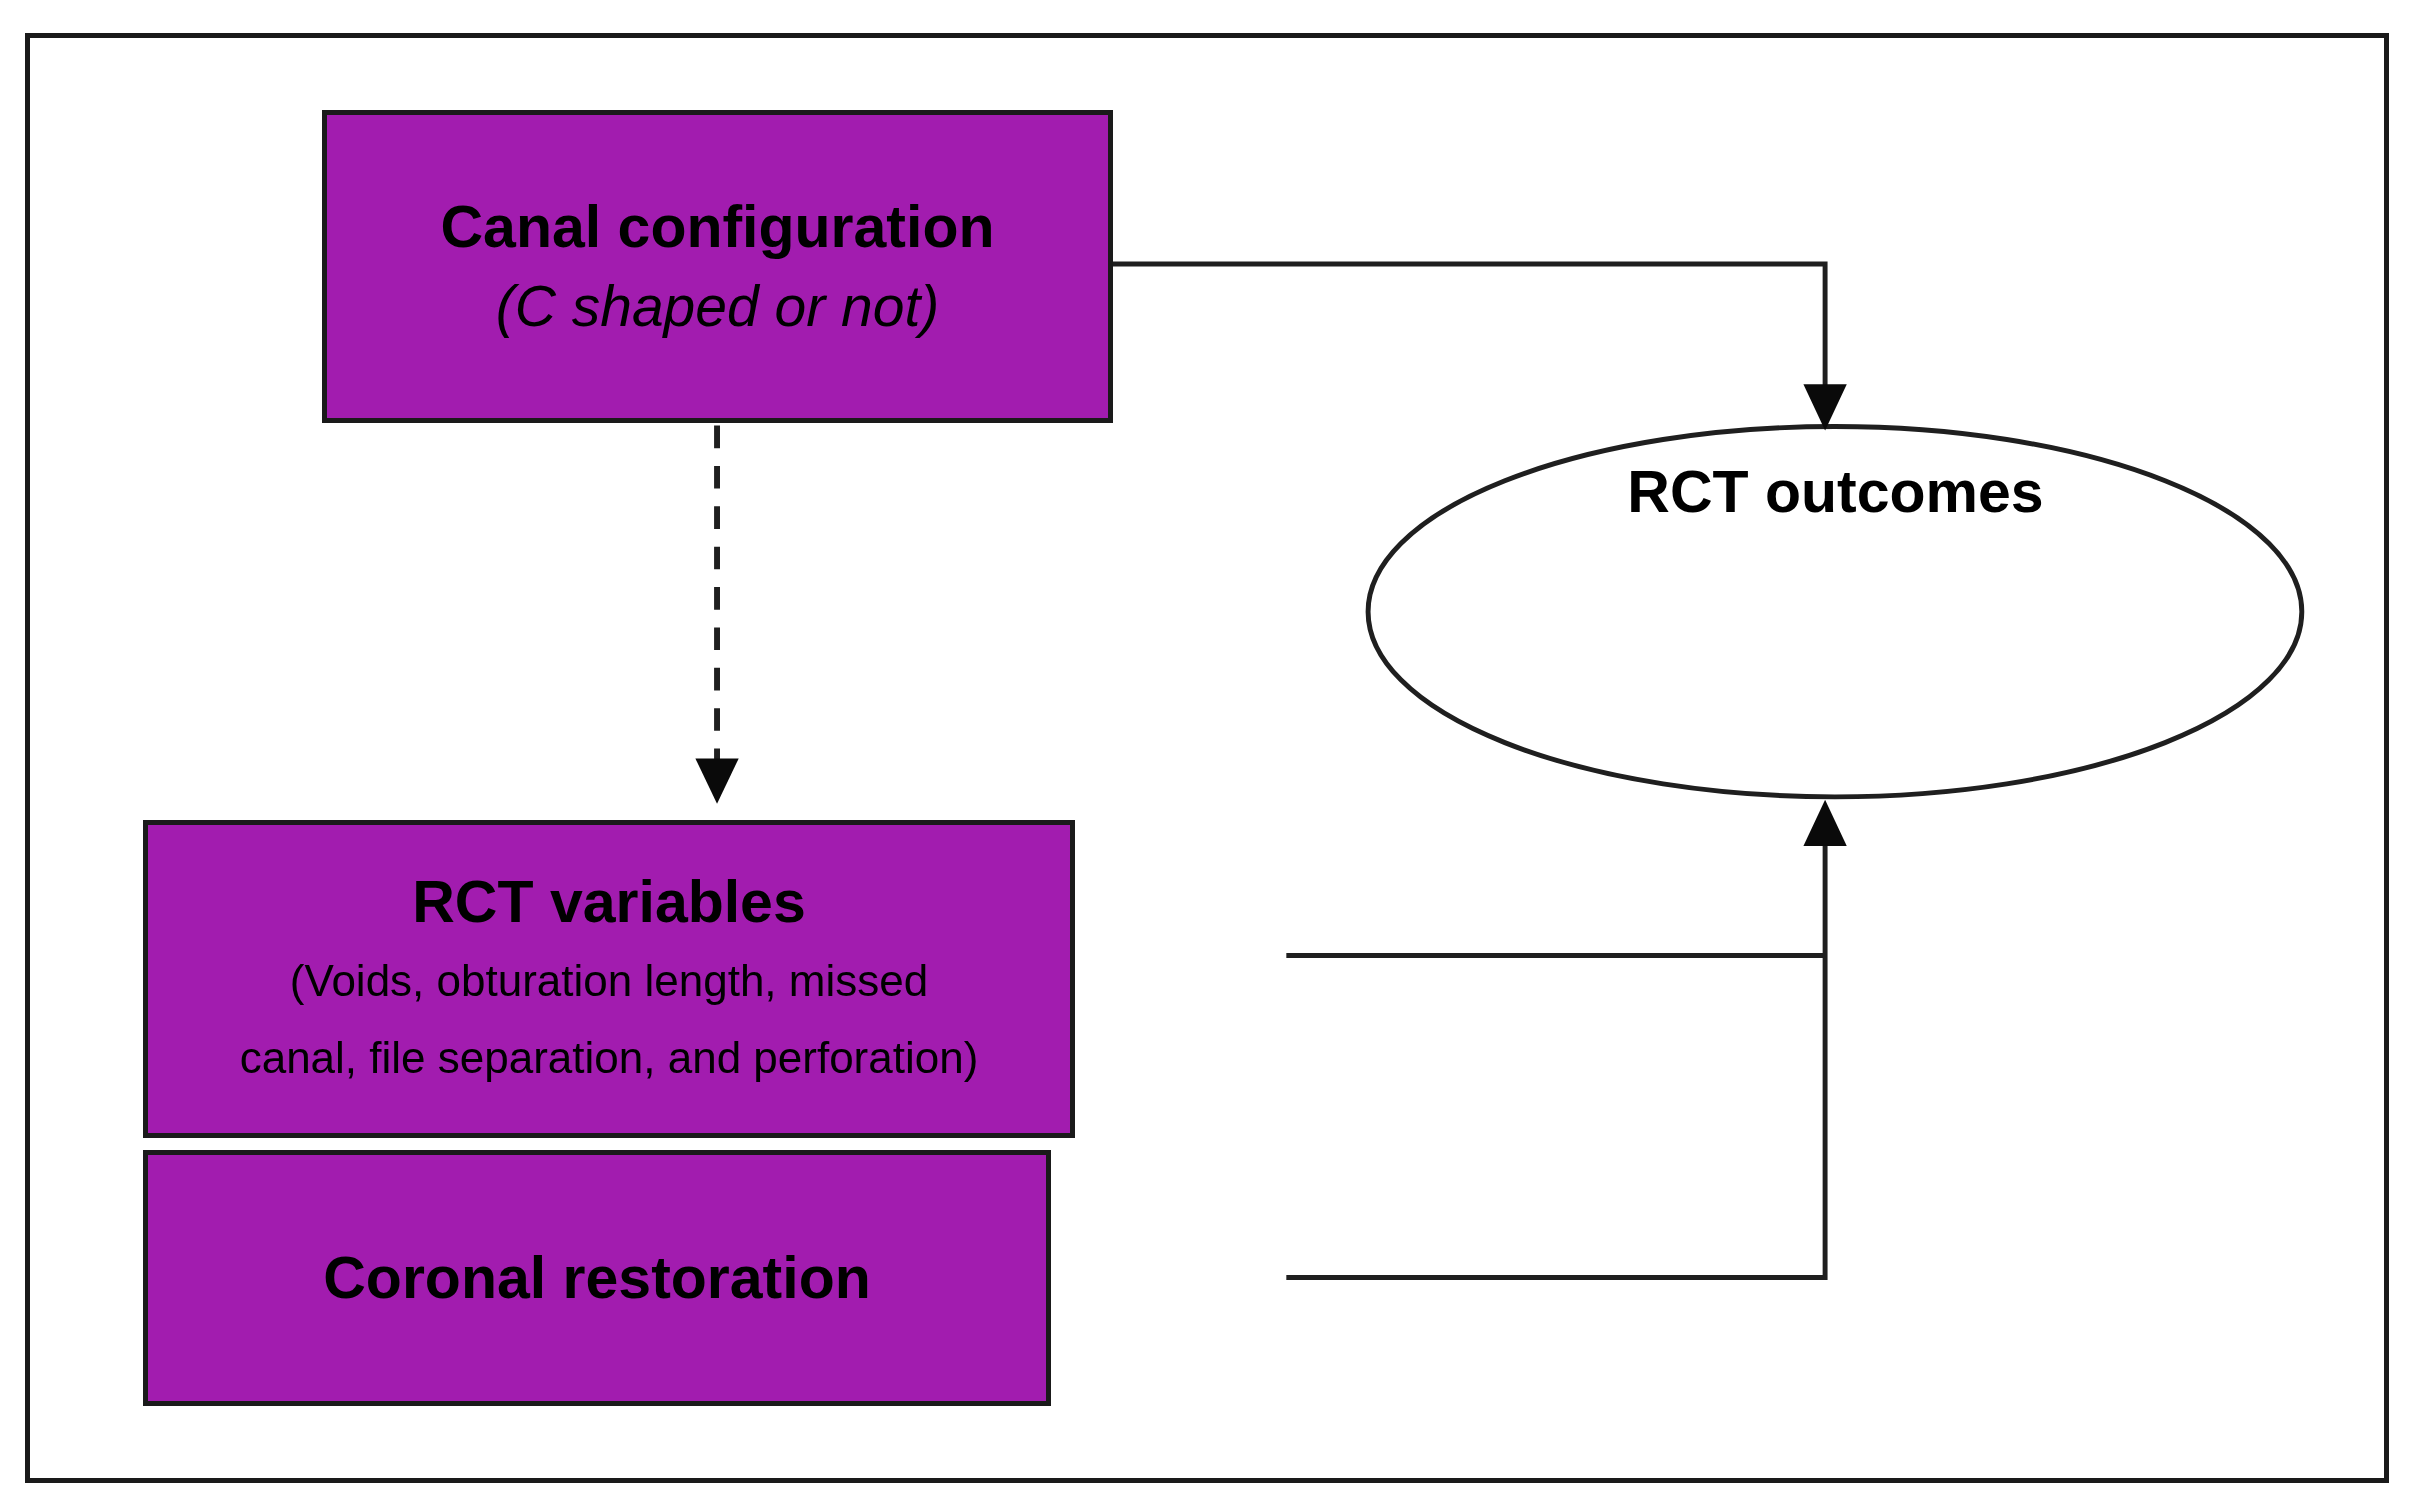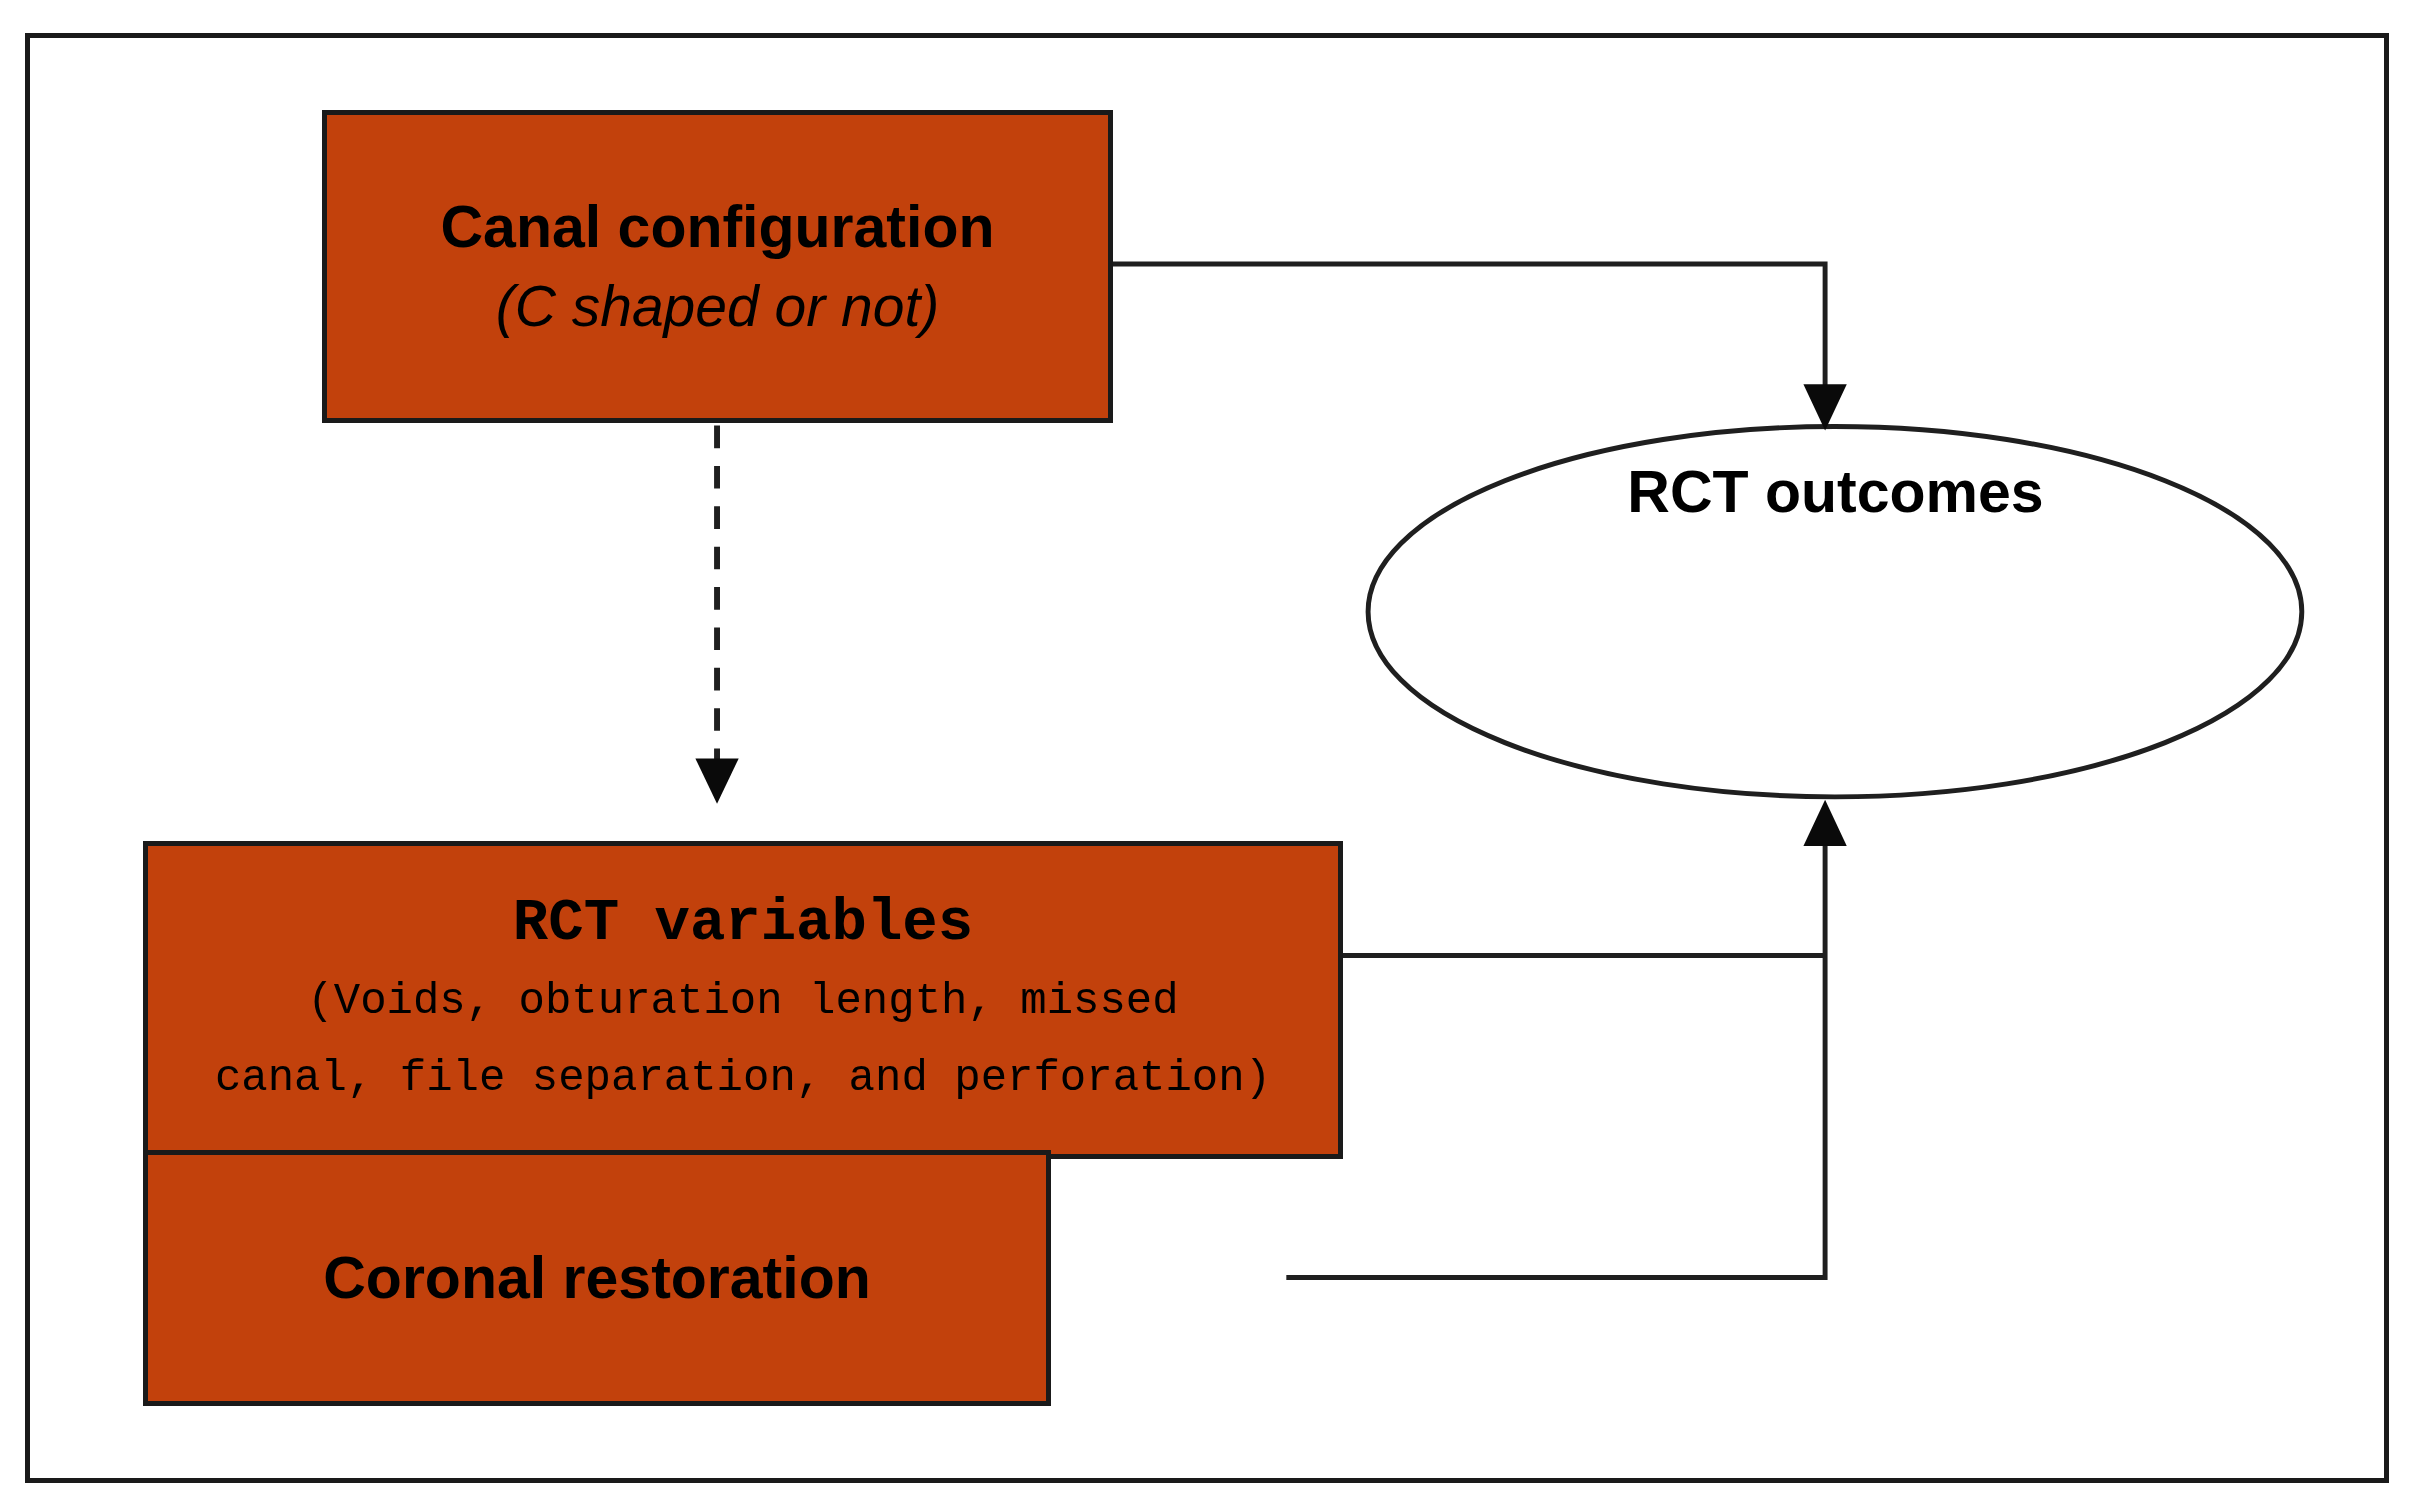--- a/index.html
+++ b/index.html
@@ -29,41 +29,40 @@
   }
   svg.connector-layer {
     position: absolute;
     left: 0;
     top: 0;
     width: 2420px;
     height: 1509px;
   }
   .node {
     position: absolute;
-    background: #c2410c;
+    background: #a21caf;
     border: 5.9px solid #1a1a1a;
     box-sizing: border-box;
     display: flex;
     flex-direction: column;
     align-items: center;
     justify-content: center;
     text-align: right;
   }
   .node-canal {
     left: 322px;
     top: 110px;
     width: 791px;
     height: 313px;
   }
   .node-variables {
     left: 143px;
-    top: 841px;
-    width: 1200px;
+    top: 820px;
+    width: 932px;
     height: 318px;
-    font-family: Liberation Mono, monospace;
   }
   .node-coronal {
     left: 143px;
     top: 1150px;
     width: 908px;
     height: 256px;
   }
   .node-title {
     font-size: 59px;
     font-weight: bold;

